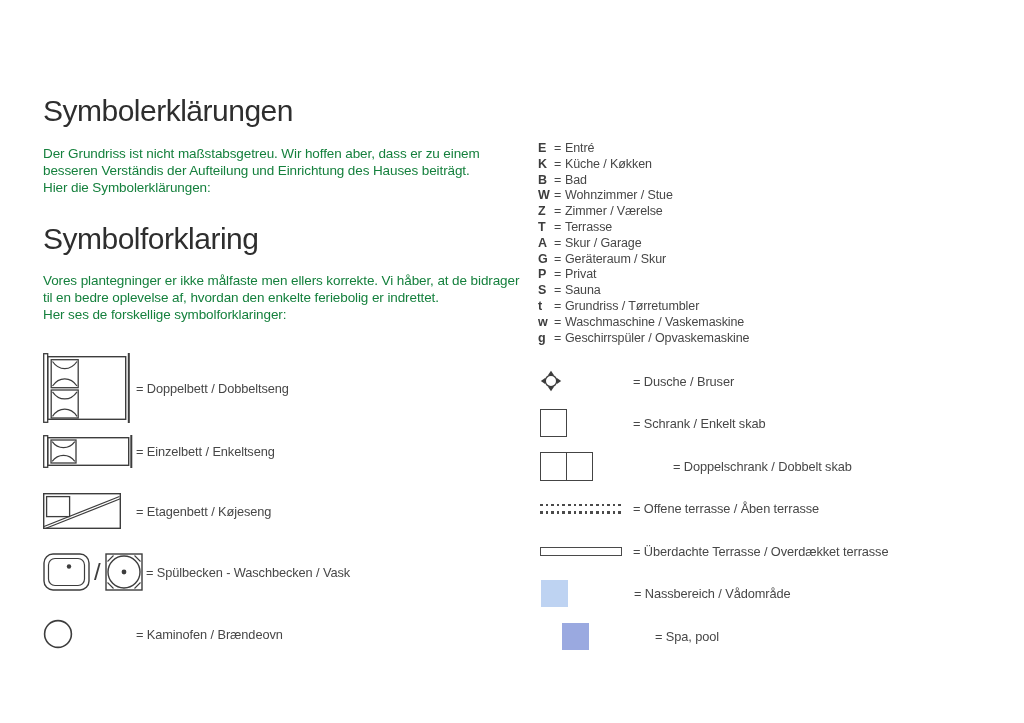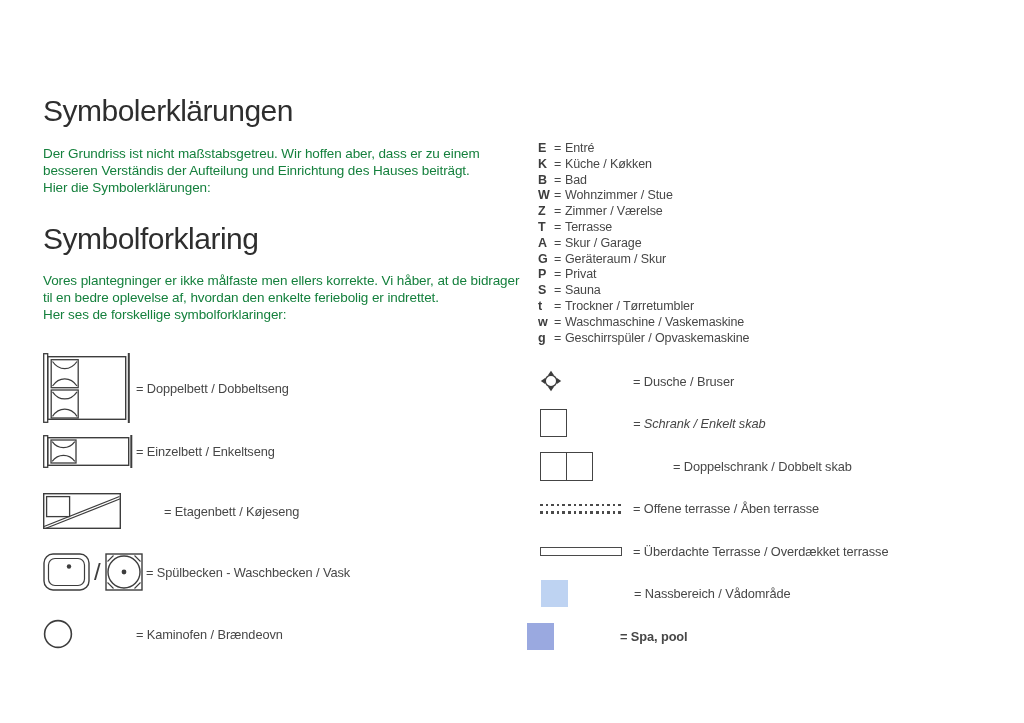--- a/index.html
+++ b/index.html
@@ -106,21 +106,21 @@
         <span class="ll-label">Privat</span>
       </div>
       <div class="ll-row">
         <span class="ll-letter">S</span>
         <span class="ll-eq">=</span>
         <span class="ll-label">Sauna</span>
       </div>
       <div class="ll-row">
         <span class="ll-letter">t</span>
         <span class="ll-eq">=</span>
-        <span class="ll-label">Trockner / Tørretumbler</span>
+        <span class="ll-label">Grundriss / Tørretumbler</span>
       </div>
       <div class="ll-row">
         <span class="ll-letter">w</span>
         <span class="ll-eq">=</span>
         <span class="ll-label">Waschmaschine / Vaskemaskine</span>
       </div>
       <div class="ll-row">
         <span class="ll-letter">g</span>
         <span class="ll-eq">=</span>
         <span class="ll-label">Geschirrspüler / Opvaskemaskine</span>
@@ -151,21 +151,21 @@
         <rect x="4.7" y="2.7" width="81" height="27.6" fill="none" stroke="#3d3d3d" stroke-width="1.4"></rect>
         <line x1="88.3" y1="0" x2="88.3" y2="33" stroke="#3d3d3d" stroke-width="2"></line>
         <rect x="8" y="5" width="25" height="23" fill="none" stroke="#3d3d3d" stroke-width="1.3"></rect>
         <path d="M9.2,6.6 C15,14.6 26,14.6 31.8,6.6" fill="none" stroke="#3d3d3d" stroke-width="1.2"></path>
         <path d="M9.2,26.4 C15,18.4 26,18.4 31.8,26.4" fill="none" stroke="#3d3d3d" stroke-width="1.2"></path>
       </svg>
     </span>
     <span class="sym-label">= Einzelbett / Enkeltseng</span>
   </div>
 
-  <div class="sym-row" style="left:43px; top:493px; height:36px;gap:28px;">
+  <div class="sym-row" style="left:43px; top:493px; height:36px;">
     <span class="icon-box">
       <svg width="78" height="36" viewBox="0 0 78 36">
         <rect x="0.7" y="0.7" width="76.6" height="34.6" fill="none" stroke="#3d3d3d" stroke-width="1.4"></rect>
         <rect x="3.6" y="3.6" width="23" height="20" fill="none" stroke="#3d3d3d" stroke-width="1.3"></rect>
         <line x1="1" y1="33.5" x2="76.5" y2="3.5" stroke="#3d3d3d" stroke-width="1.2"></line>
         <line x1="3" y1="35.3" x2="77.3" y2="5.8" stroke="#3d3d3d" stroke-width="1.2"></line>
       </svg>
     </span>
     <span class="sym-label">= Etagenbett / Køjeseng</span>
   </div>
@@ -206,21 +206,21 @@
         <circle cx="11" cy="11" r="5.7" fill="none" stroke="#3d3d3d" stroke-width="1.4"></circle>
         <path d="M11,0.8 L8.1,5.1 L13.9,5.1 Z" fill="#3d3d3d"></path>
         <path d="M11,21.2 L8.1,16.9 L13.9,16.9 Z" fill="#3d3d3d"></path>
         <path d="M0.8,11 L5.1,8.1 L5.1,13.9 Z" fill="#3d3d3d"></path>
         <path d="M21.2,11 L16.9,8.1 L16.9,13.9 Z" fill="#3d3d3d"></path>
       </svg>
     </span>
     <span class="sym-label">= Dusche / Bruser</span>
   </div>
 
-  <div class="sym-row" style="left:540px; top:409px; height:28px;font-style:italic;">
+  <div class="sym-row" style="left:540px; top:409px; height:28px;">
     <span class="icon-box">
       <span class="sq-outline" style="width:27px; height:28px;"></span>
     </span>
     <span class="sym-label">= Schrank / Enkelt skab</span>
   </div>
 
   <div class="sym-row" style="left:540px; top:452px; height:29px;gap:40px;">
     <span class="icon-box">
       <span class="dbl-wardrobe" style="width:53px; height:29px;">
           <span class="cell"></span>
@@ -247,20 +247,20 @@
     <span class="sym-label">= Überdachte Terrasse / Overdækket terrasse</span>
   </div>
 
   <div class="sym-row" style="left:541px; top:580px; height:27px;">
     <span class="icon-box">
       <span class="swatch" style="background: rgb(190, 211, 242);"></span>
     </span>
     <span class="sym-label">= Nassbereich / Vådområde</span>
   </div>
 
-  <div class="sym-row" style="left:527px; top:623px; height:27px;font-weight:bold;">
+  <div class="sym-row" style="left:562px; top:623px; height:27px;">
     <span class="icon-box">
       <span class="swatch" style="background: rgb(154, 169, 224);"></span>
     </span>
     <span class="sym-label">= Spa, pool</span>
   </div>
 
 </div>
 
 </body></html>

